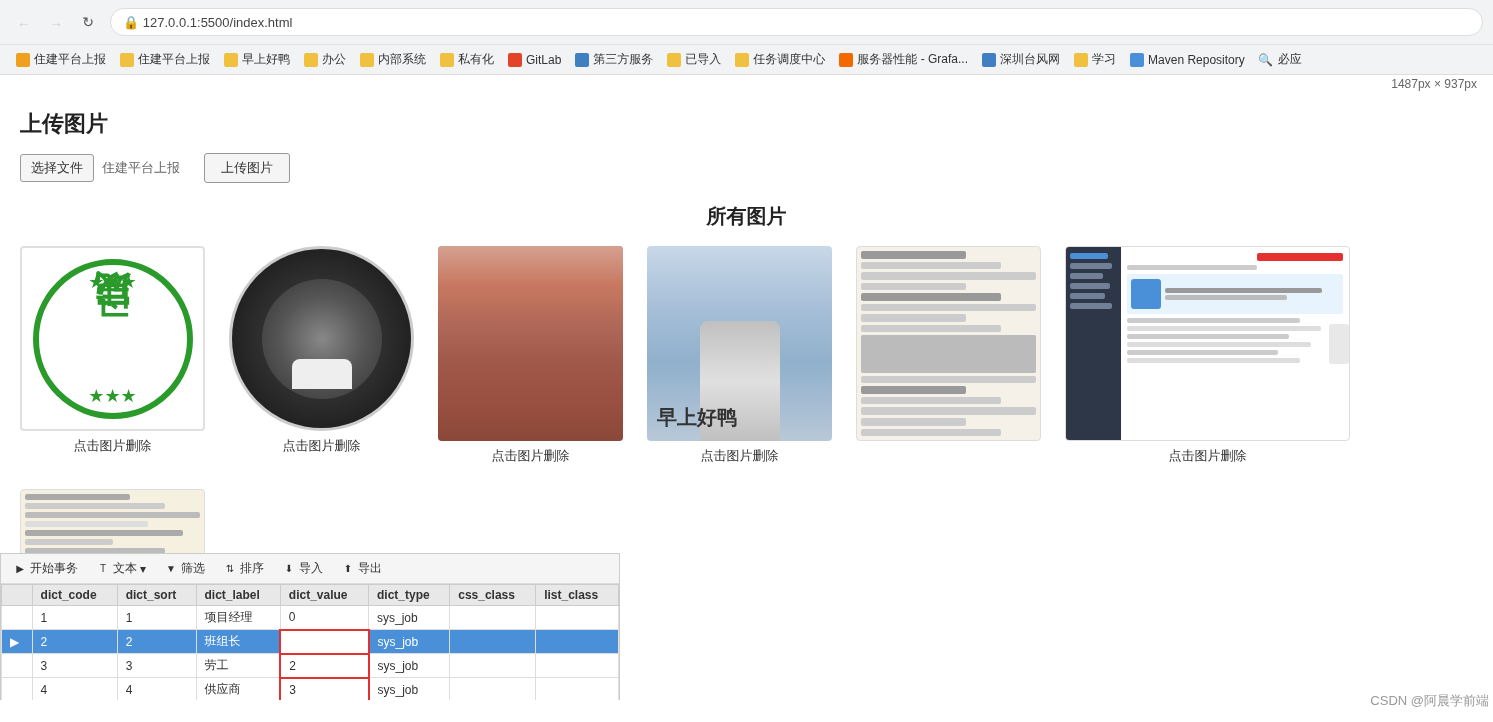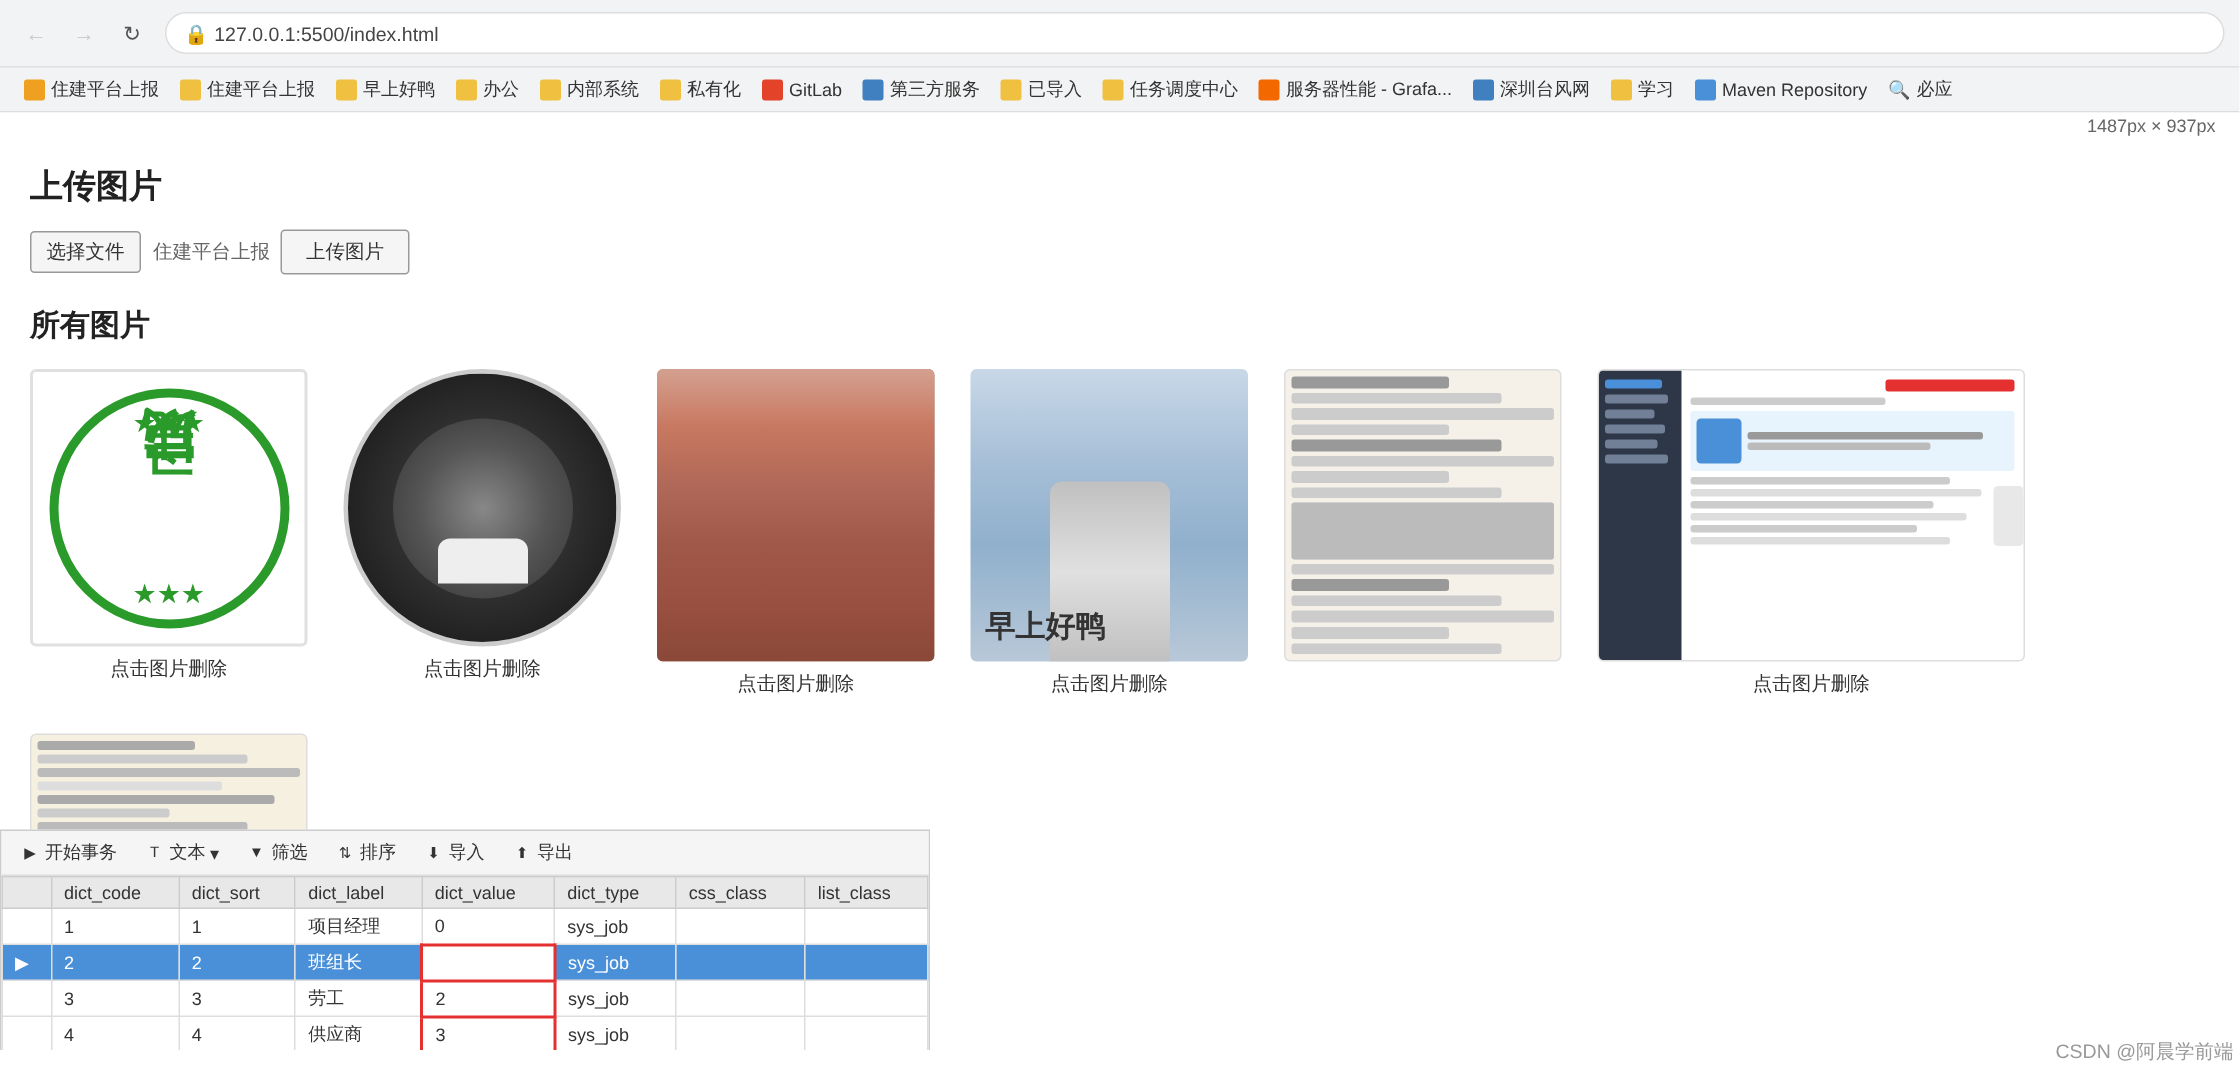--- a/index.html
+++ b/index.html
@@ -102,21 +102,21 @@
     .page-title {
       font-size: 22px;
       font-weight: bold;
       color: #222;
       margin-bottom: 14px;
     }
 
     .upload-section {
       display: flex;
       align-items: center;
-      gap: 7px;
+      gap: 24px;
       margin-bottom: 20px;
     }
 
     .file-input-wrapper {
       display: flex;
       align-items: center;
       gap: 8px;
     }
 
     .btn-choose-file {
@@ -142,20 +142,21 @@
       cursor: pointer;
       font-size: 13px;
       color: #333;
     }
 
     .section-title {
       font-size: 20px;
       font-weight: bold;
       color: #222;
       margin-bottom: 16px;
+      text-align: center;
     }
 
     .images-grid {
       display: flex;
       flex-wrap: wrap;
       gap: 24px;
       align-items: flex-start;
     }
 
     .image-item {
@@ -328,21 +329,21 @@
     table {
       border-collapse: collapse;
       width: 100%;
       min-width: 580px;
     }
     th {
       background: #e8e8e8;
       border: 1px solid #ccc;
       padding: 3px 8px;
       text-align: left;
-      font-weight: normal;
+      font-weight: bold;
       font-size: 12px;
       white-space: nowrap;
     }
     td {
       border: 1px solid #ddd;
       padding: 3px 8px;
       font-size: 12px;
       white-space: nowrap;
     }
     .selected-row td { background: #4a90d9; color: #fff; }

